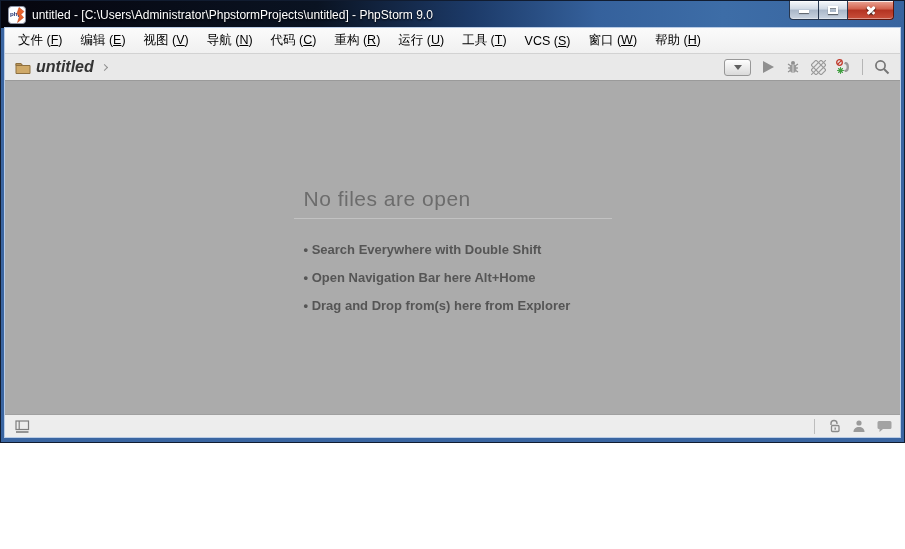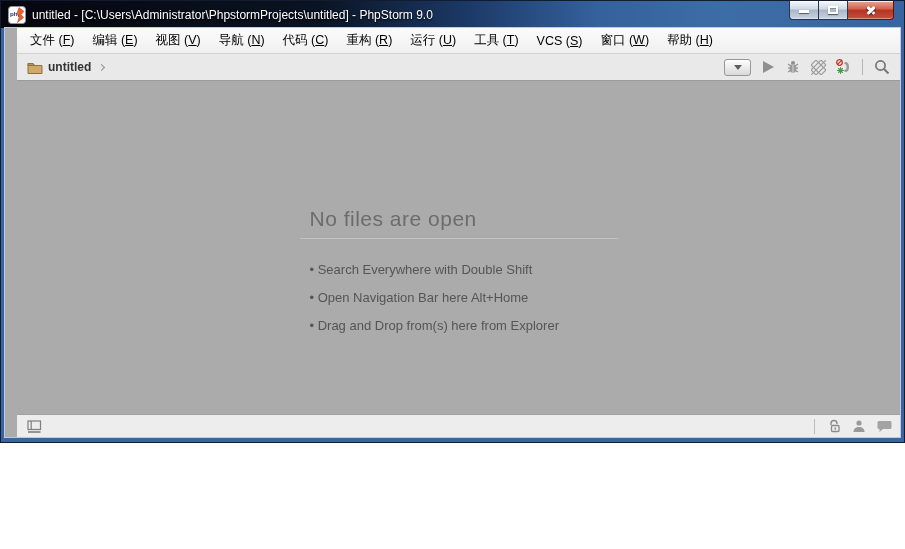--- a/index.html
+++ b/index.html
@@ -48,21 +48,20 @@
     box-shadow:0 1px 1px rgba(0,0,0,.55); border-radius:1px;
   }
   .glyph-close::before { transform:rotate(45deg); }
   .glyph-close::after  { transform:rotate(-45deg); }
 
   
   .app-body {
     position:absolute; top:28px; left:5px; right:5px; bottom:6px;
     background:#ababab; display:flex; flex-direction:column;
     box-shadow:0 0 0 1px #b9cce6;
-    padding-left:12px;
   }
 
   
   .menubar {
     height:26px; flex:0 0 auto; background:linear-gradient(#fbfbfb,#f0f0f0);
     border-bottom:1px solid #d2d2d2;
     display:flex; align-items:center; padding-left:4px;
     font-size:12.5px; color:#000;
   }
   .menu-item { padding:4px 9px; white-space:nowrap; cursor:default; }
@@ -70,44 +69,44 @@
   .mn-group::after  { content:")"; }
   .mn { text-decoration:underline; }
 
   
   .navbar {
     height:27px; flex:0 0 auto; background:#e9e9e9;
     border-bottom:1px solid #9a9a9a;
     display:flex; align-items:center; padding:0 10px 0 10px;
   }
   .crumb { display:flex; align-items:center; gap:5px; }
-  .crumb-label { font-size:12px; font-weight:bold; color:#333; }
+  .crumb-label { font-size:16px; font-weight:bold; color:#333;font-style:italic; }
   .chev {
     width:5px; height:5px; border-top:1.6px solid #8f8f8f; border-right:1.6px solid #8f8f8f;
     transform:rotate(45deg); margin-left:3px; margin-top:1px;
   }
   .nav-right { margin-left:auto; display:flex; align-items:center; gap:9px; }
   .combo-btn {
     width:27px; height:17px; border:1px solid #979797; border-radius:3px;
     background:linear-gradient(#fefefe,#d9d9d9);
     display:flex; align-items:center; justify-content:center; cursor:default;
   }
   .combo-arrow { width:0; height:0; border-left:4px solid transparent; border-right:4px solid transparent; border-top:5px solid #5f5f5f; }
   .tool-icon { width:16px; height:16px; display:flex; align-items:center; justify-content:center; cursor:default; }
   .nav-sep { width:1px; height:16px; background:#b5b5b5; margin:0 2px; }
 
   
   .content { flex:1 1 auto; position:relative; }
   .empty-state { width:318px; margin:0 auto; padding-top:106px; }
   .empty-title {
     font-size:21px; font-weight:400; color:#6c6c6c; letter-spacing:.5px;
-    padding:0 0 7px 10px; border-bottom:1px solid #c2c2c2;margin-top:20px;
+    padding:0 0 7px 10px; border-bottom:1px solid #c2c2c2;
   }
   .tips { margin-top:17px; }
-  .tip { font-size:13px; color:#555; line-height:28px; padding-left:10px; white-space:nowrap; }
+  .tip { font-size:13px; color:#555; line-height:28px; padding-left:10px; white-space:nowrap;font-weight:bold; }
   .tip::before { content:"• "; }
 
   
   .statusbar {
     height:23px; flex:0 0 auto; background:#ededed; border-top:1px solid #a0a0a0;
     display:flex; align-items:center; padding:0 8px 0 10px;
   }
   .sb-right { margin-left:auto; display:flex; align-items:center; gap:11px; }
   .sb-sep { width:1px; height:15px; background:#bdbdbd; margin-right:2px; }
   .sb-icon { display:flex; align-items:center; justify-content:center; cursor:default; }

